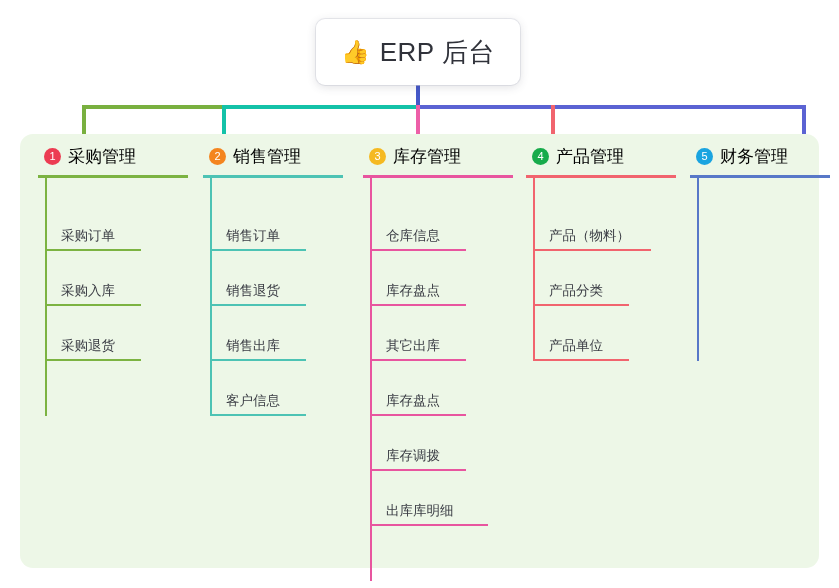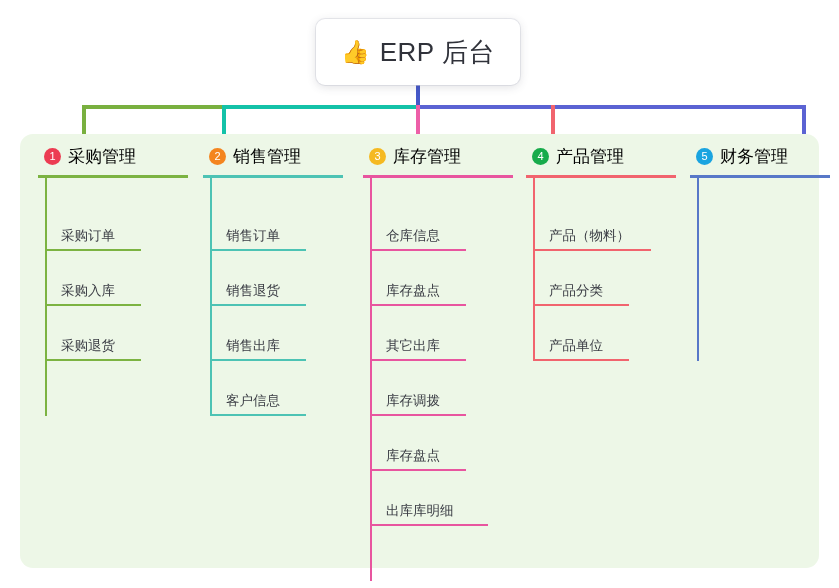--- a/index.html
+++ b/index.html
@@ -249,25 +249,25 @@
       </div>
       <div class="item">
         <span class="item-label">库存盘点</span>
         <div class="item-rule" style="background: rgb(232, 85, 159);"></div>
       </div>
       <div class="item">
         <span class="item-label">其它出库</span>
         <div class="item-rule" style="background: rgb(232, 85, 159);"></div>
       </div>
       <div class="item">
+        <span class="item-label">库存盘点</span>
+        <div class="item-rule" style="background: rgb(232, 85, 159);"></div>
+      </div>
+      <div class="item">
         <span class="item-label">库存调拨</span>
-        <div class="item-rule" style="background: rgb(232, 85, 159);"></div>
-      </div>
-      <div class="item">
-        <span class="item-label">库存盘点</span>
         <div class="item-rule" style="background: rgb(232, 85, 159);"></div>
       </div>
       <div class="item">
         <span class="item-label">出库库明细</span>
         <div class="item-rule wide" style="background: rgb(232, 85, 159);"></div>
       </div>
     </div>
   </div>
 <div class="column" id="col-4">
     <div class="col-head">

